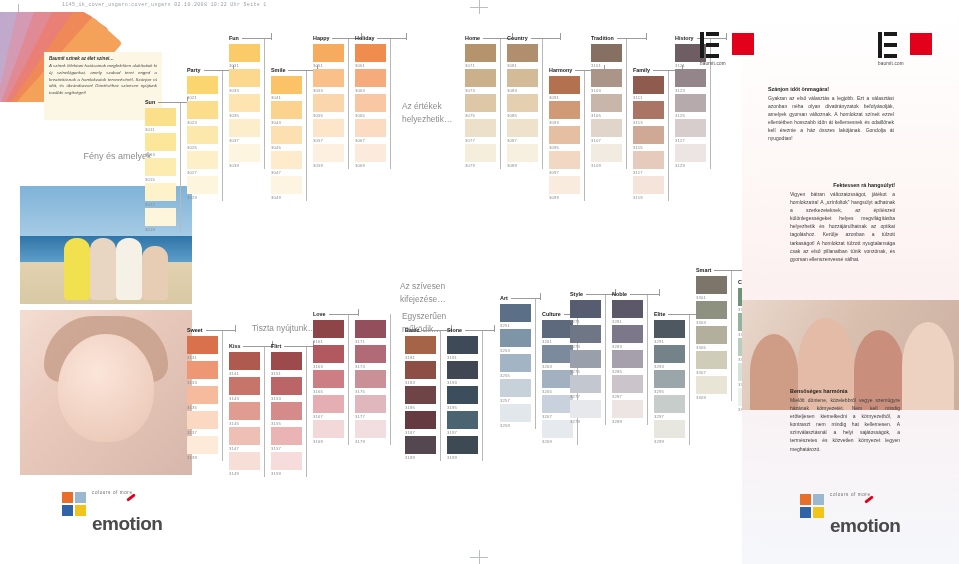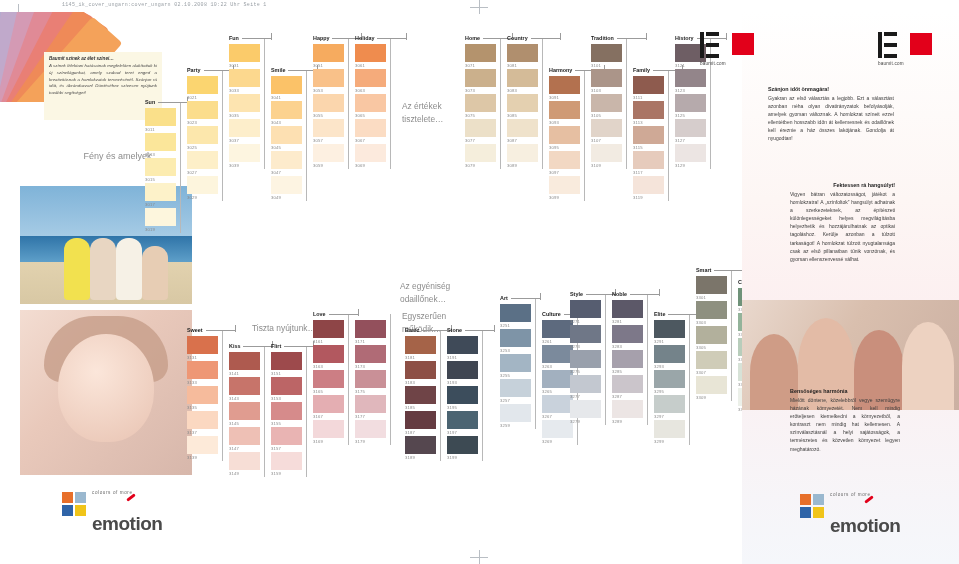--- a/index.html
+++ b/index.html
@@ -144,22 +144,22 @@
       <span style="left:0;top:13px;background:#2f64a8;"></span>
       <span style="left:13px;top:13px;background:#f0c419;"></span>
     </div>
     <div class="em-txt">
       <div class="em-small">colours of more</div>
       <div class="em-big">emotion</div>
     </div>
     <div class="em-tick"></div>
   </div>
 
-  <div class="caption" style="left:402px;top:100px;width:62px;text-align:left;">Az értékek tisztelete…</div>
-  <div class="caption" style="left:400px;top:280px;width:70px;">Az egyéniség odaillőnek…</div>
+  <div class="caption" style="left:402px;top:100px;width:62px;text-align:left;">Az értékek helyezhetik…</div>
+  <div class="caption" style="left:400px;top:280px;width:70px;">Az szívesen kifejezése…</div>
   <div class="caption" style="left:252px;top:322px;width:66px;">Tiszta nyújtunk…</div>
   <div class="caption" style="left:402px;top:310px;width:64px;">Egyszerűen működik…</div>
 
   <div id="swatches">
       <div class="colrule" style="left: 180px; top: 102px; height: 131px;"></div>
       <div class="col" style="left: 145px; top: 108px;">
         <div class="colhdr" style="left: 0px; top: -9px;">Sun<span class="tick"></span></div>
         <div class="sw">
           <div class="chip" style="background: rgb(250, 224, 138);"></div>
           <div class="code">3011</div>

